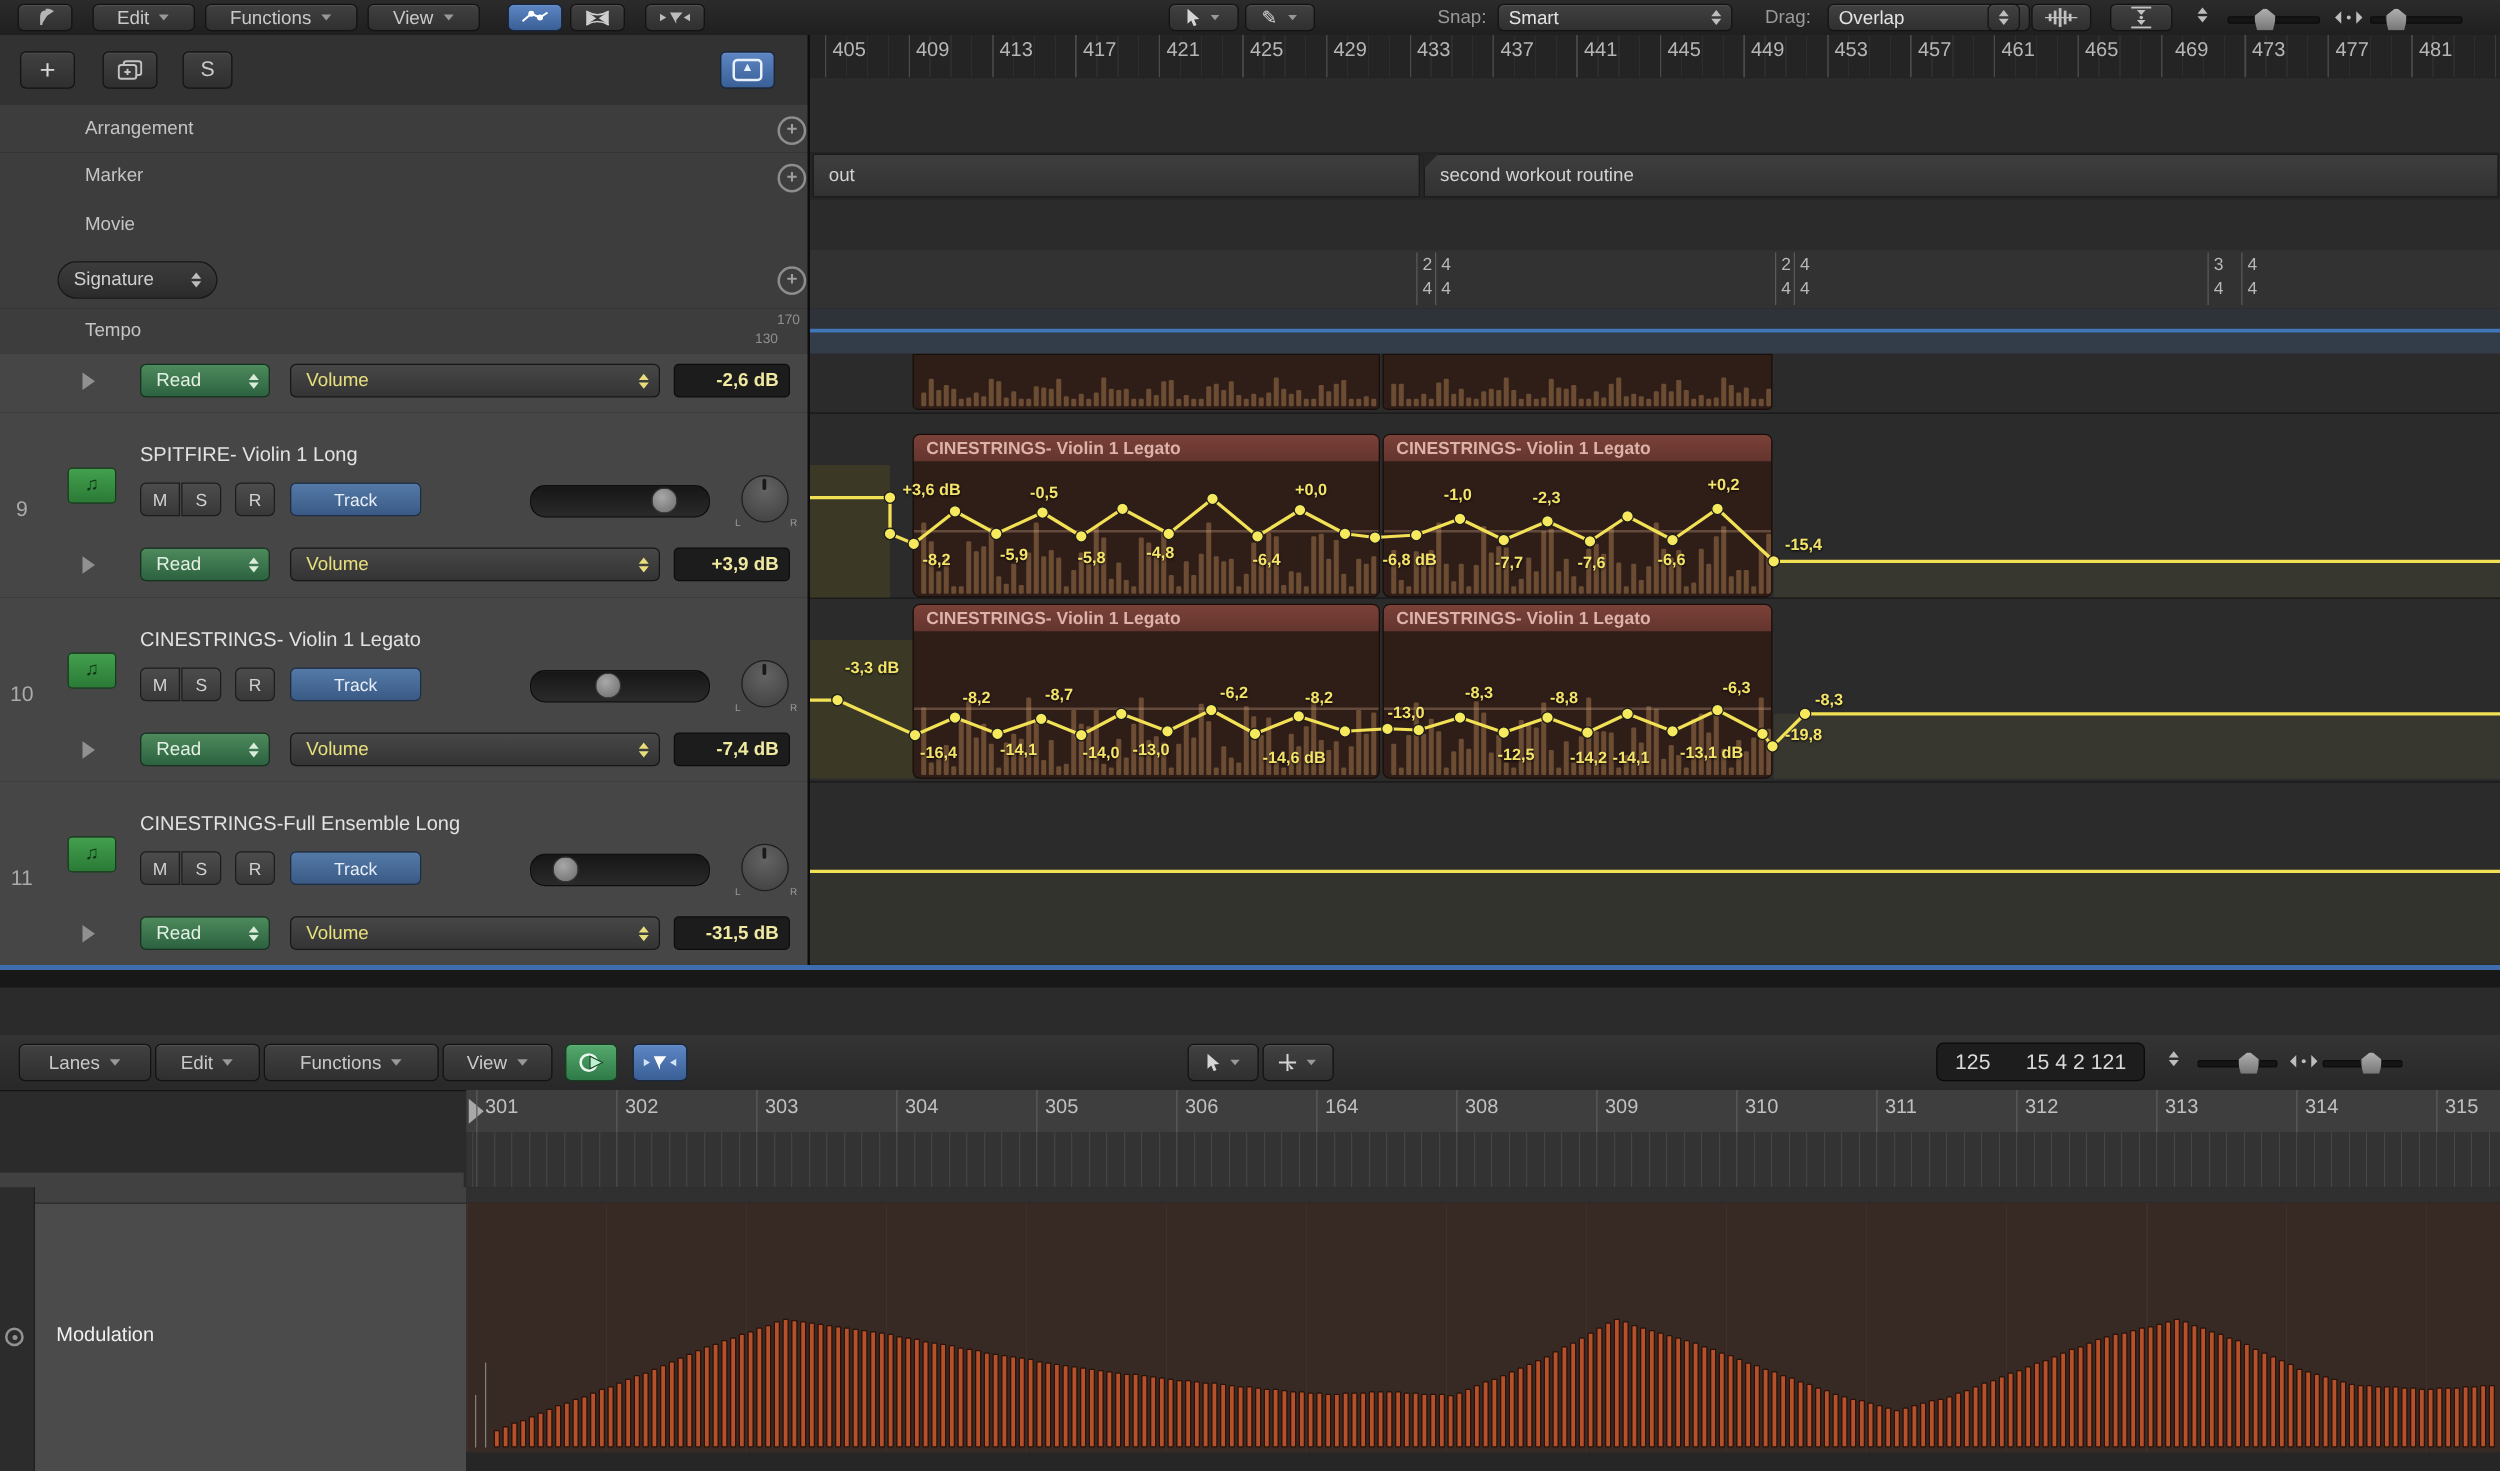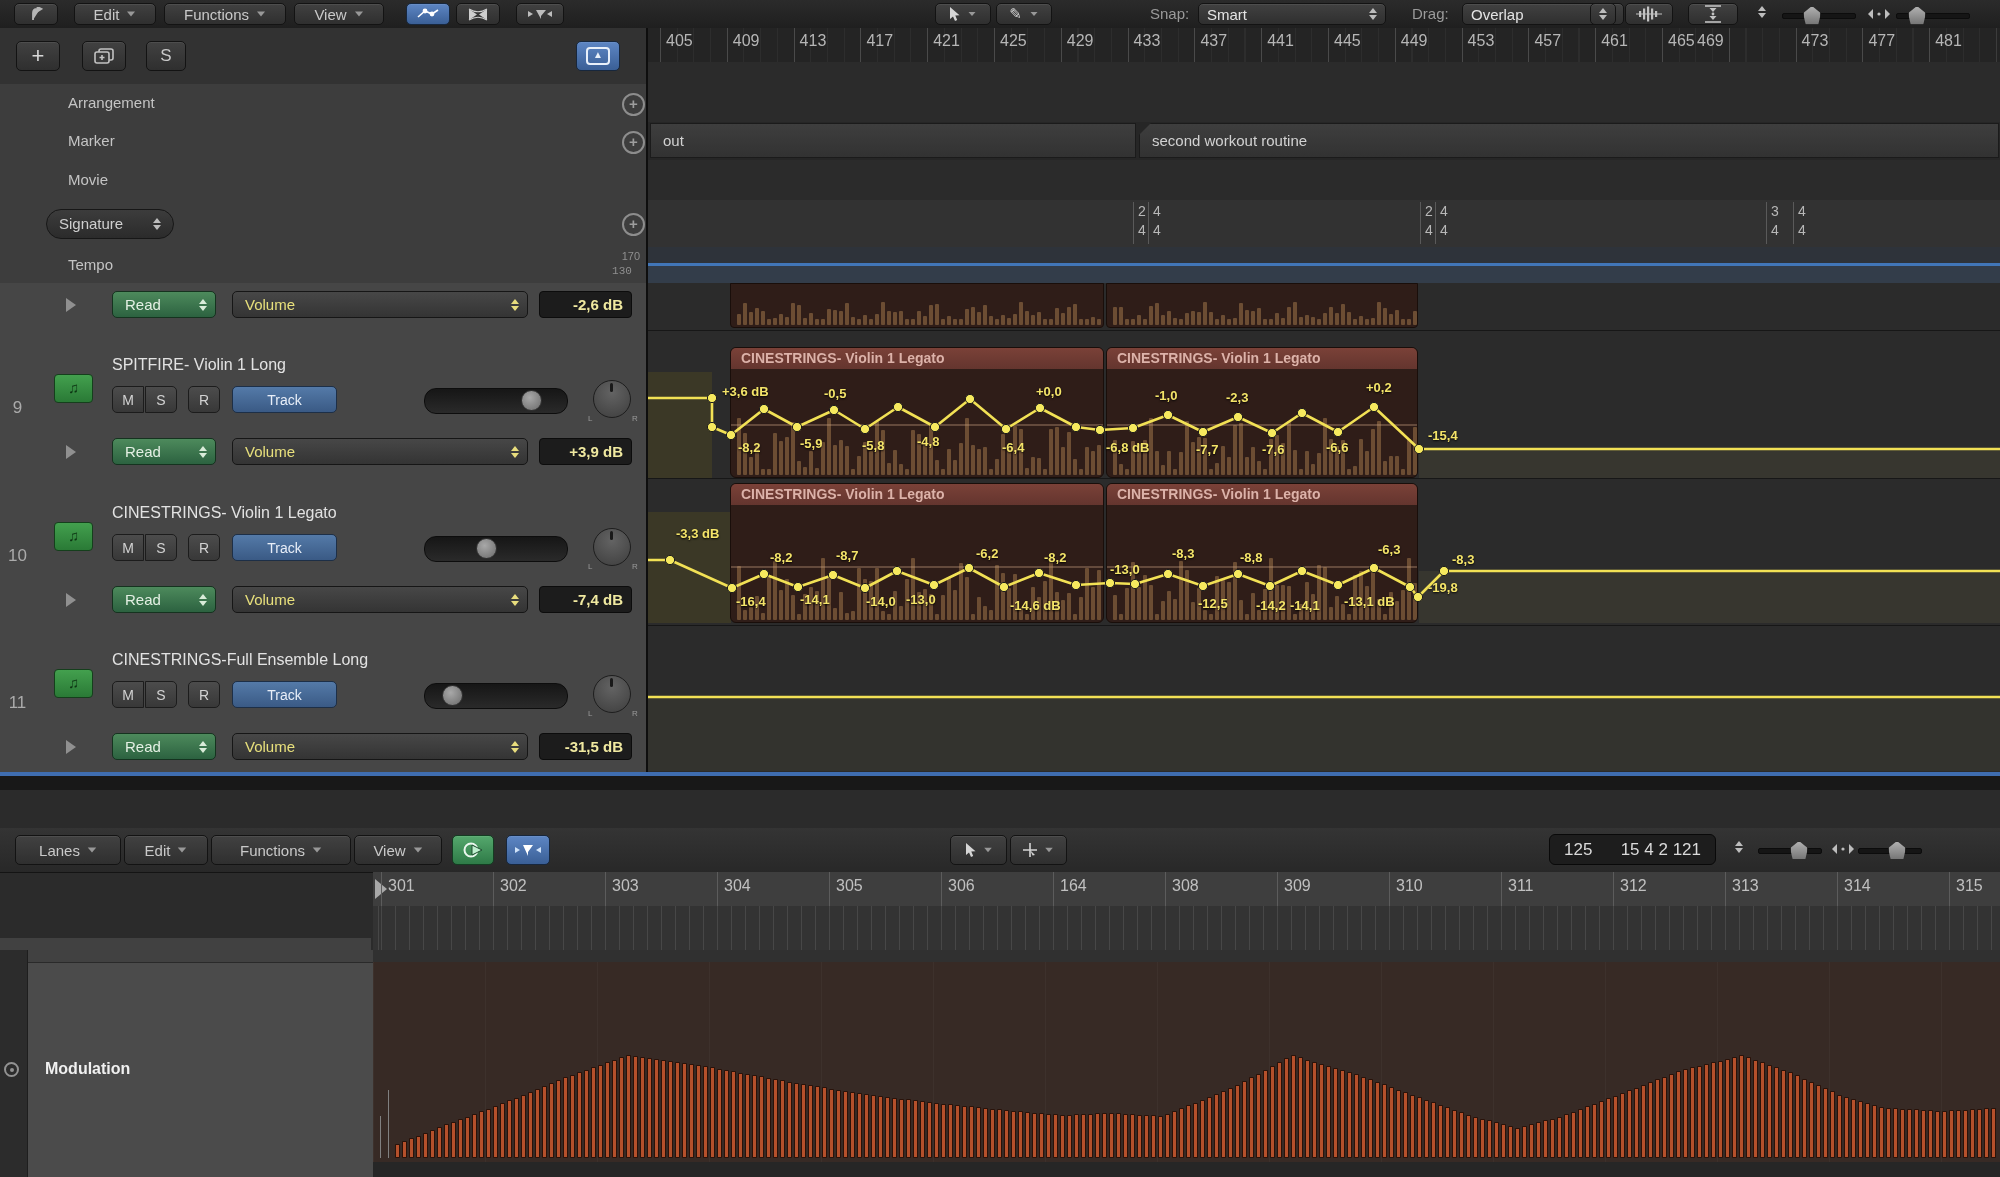--- a/index.html
+++ b/index.html
@@ -208,21 +208,21 @@
       <div style="position: absolute; left: 752.8px; top: 4px; color: rgb(182, 182, 182); font-size: 16px;">449</div>
       <div style="position: absolute; left: 813.6px; top: 0px; width: 1px; height: 34px; background: rgb(74, 74, 74);"></div>
       <div style="position: absolute; left: 819.6px; top: 4px; color: rgb(182, 182, 182); font-size: 16px;">453</div>
       <div style="position: absolute; left: 880.4px; top: 0px; width: 1px; height: 34px; background: rgb(74, 74, 74);"></div>
       <div style="position: absolute; left: 886.4px; top: 4px; color: rgb(182, 182, 182); font-size: 16px;">457</div>
       <div style="position: absolute; left: 947.2px; top: 0px; width: 1px; height: 34px; background: rgb(74, 74, 74);"></div>
       <div style="position: absolute; left: 953.2px; top: 4px; color: rgb(182, 182, 182); font-size: 16px;">461</div>
       <div style="position: absolute; left: 1014px; top: 0px; width: 1px; height: 34px; background: rgb(74, 74, 74);"></div>
       <div style="position: absolute; left: 1020px; top: 4px; color: rgb(182, 182, 182); font-size: 16px;">465</div>
       <div style="position: absolute; left: 1080.8px; top: 0px; width: 1px; height: 34px; background: rgb(74, 74, 74);"></div>
-      <div style="position: absolute; left: 1049px; top: 4px; color: rgb(182, 182, 182); font-size: 16px; text-align: center;">469</div>
+      <div style="position: absolute; left: 1092px; top: 4px; color: rgb(182, 182, 182); font-size: 16px; text-align: center;">469</div>
       <div style="position: absolute; left: 1147.6px; top: 0px; width: 1px; height: 34px; background: rgb(74, 74, 74);"></div>
       <div style="position: absolute; left: 1153.6px; top: 4px; color: rgb(182, 182, 182); font-size: 16px;">473</div>
       <div style="position: absolute; left: 1214.4px; top: 0px; width: 1px; height: 34px; background: rgb(74, 74, 74);"></div>
       <div style="position: absolute; left: 1220.4px; top: 4px; color: rgb(182, 182, 182); font-size: 16px;">477</div>
       <div style="position: absolute; left: 1281.2px; top: 0px; width: 1px; height: 34px; background: rgb(74, 74, 74);"></div>
       <div style="position: absolute; left: 1287.2px; top: 4px; color: rgb(182, 182, 182); font-size: 16px;">481</div>
     </div>
   <div class="abs" style="left:0;top:84px;width:648px;height:199px">
       <div style="position: absolute; left: 0px; top: 0px; width: 648px; height: 38px; background: rgb(61, 61, 61); border-bottom: 1px solid rgb(35, 35, 35);">
         <div style="position: absolute; left: 68px; top: 10px; color: rgb(196, 196, 196); font-size: 15px;">Arrangement</div>
@@ -241,21 +241,21 @@
           <span class="stepper">
             <i class="up"></i>
             <i class="dn"></i>
           </span>
         </div>
         <div style="position: absolute; left: 622px; top: 13px; width: 19px; height: 19px; border: 2px solid rgb(141, 141, 141); border-radius: 50%; color: rgb(157, 157, 157); font-size: 15px; line-height: 17px; text-align: center; font-weight: bold;">+</div>
       </div>
       <div style="position: absolute; left: 0px; top: 163px; width: 648px; height: 36px; background: rgb(61, 61, 61); border-bottom: 1px solid rgb(35, 35, 35);">
         <div style="position: absolute; left: 68px; top: 9px; color: rgb(196, 196, 196); font-size: 15px;">Tempo</div>
         <div style="position: absolute; left: 604px; top: 3px; width: 36px; text-align: right; color: rgb(143, 143, 143); font-size: 11px;">170</div>
-        <div style="position: absolute; left: 604px; top: 18px; width: 36px; text-align: center; color: rgb(143, 143, 143); font-size: 11px; font-family: Liberation Mono, monospace;">130</div>
+        <div style="position: absolute; left: 604px; top: 18px; width: 36px; text-align: left; color: rgb(143, 143, 143); font-size: 11px;">130</div>
       </div>
     </div>
   <div class="abs" style="left:648px;top:62px;width:1352px;height:221px">
       <div class=" gridsA" style="position: absolute; left: 0px; top: 0px; width: 1352px; height: 60px; background: rgb(43, 43, 43); border-bottom: 1px solid rgb(28, 28, 28);"></div>
       <div style="position: absolute; left: 0px; top: 60px; width: 1352px; height: 38px; background: rgb(38, 38, 38); border-bottom: 1px solid rgb(28, 28, 28);">
         <div class="marker" style="position: absolute; left: 491px; top: 1px; width: 860px; height: 35px;">
           <div style="position: absolute; left: -1px; top: -1px; width: 0px; height: 0px; border-top: 12px solid rgb(38, 38, 38); border-right: 12px solid transparent;"></div>
           <span>second workout routine</span>
         </div>
         <div class="marker" style="position: absolute; left: 2px; top: 1px; width: 486px; height: 35px;">
@@ -977,21 +977,21 @@
               background-image:repeating-linear-gradient(90deg,#474747 0 1px,transparent 1px 14px),repeating-linear-gradient(90deg,#585858 0 1px,transparent 1px 112px);background-position:8px 0,8px 0"></div>
   <div class="abs" style="left:0;top:938px;width:371px;height:12px;background:#414141"></div>
 
   <div class="abs" style="left:0;top:950px;width:27px;height:227px;background:#2c2c2c;border-right:1px solid #1e1e1e">
     <div style="position:absolute;left:4px;top:112px;width:11px;height:11px;border:2px solid #929292;border-radius:50%">
       <div style="position:absolute;left:3.5px;top:3.5px;width:4px;height:4px;border-radius:50%;background:#929292"></div>
     </div>
   </div>
   <div class="abs" style="left:28px;top:950px;width:345px;height:227px;background:#4b4b4b">
     <div class="abs" style="left:0;top:0;width:345px;height:12px;background:#414141;border-bottom:1px solid #2a2a2a"></div>
-    <span style="position:absolute;left:17px;top:110px;font-size:16px;font-weight:bold;color:#f0f0f0">Modulation</span>
+    <span style="position:absolute;left:17px;top:110px;font-size:16px;font-weight:normal;color:#f0f0f0">Modulation</span>
   </div>
   <div class="abs" style="left:373px;top:950px;width:1627px;height:227px;background:#2a2a2a">
       <div style="position: absolute; left: 0px; top: 0px; width: 1627px; height: 12px; background: rgb(48, 48, 48); border-bottom: 1px solid rgb(34, 34, 34);"></div>
       <div style="position: absolute; left: 0px; top: 12px; width: 1627px; height: 200px; background: repeating-linear-gradient(90deg, rgba(255, 255, 255, 0.03) 0px, rgba(255, 255, 255, 0.03) 1px, transparent 1px, transparent 112px) rgb(55, 42, 37);">
         <div style="position: absolute; left: 7px; bottom: 4px; width: 1px; height: 42px; background: rgb(128, 128, 128);"></div>
         <div style="position: absolute; left: 15px; bottom: 4px; width: 1px; height: 68.25px; background: rgb(128, 128, 128);"></div>
         <div class="modbar" style="position: absolute; left: 22px; bottom: 4px; width: 5px; height: 13.65px;"></div>
         <div class="modbar" style="position: absolute; left: 29px; bottom: 4px; width: 5px; height: 16.59px;"></div>
         <div class="modbar" style="position: absolute; left: 36px; bottom: 4px; width: 5px; height: 19.53px;"></div>
         <div class="modbar" style="position: absolute; left: 43px; bottom: 4px; width: 5px; height: 22.47px;"></div>

